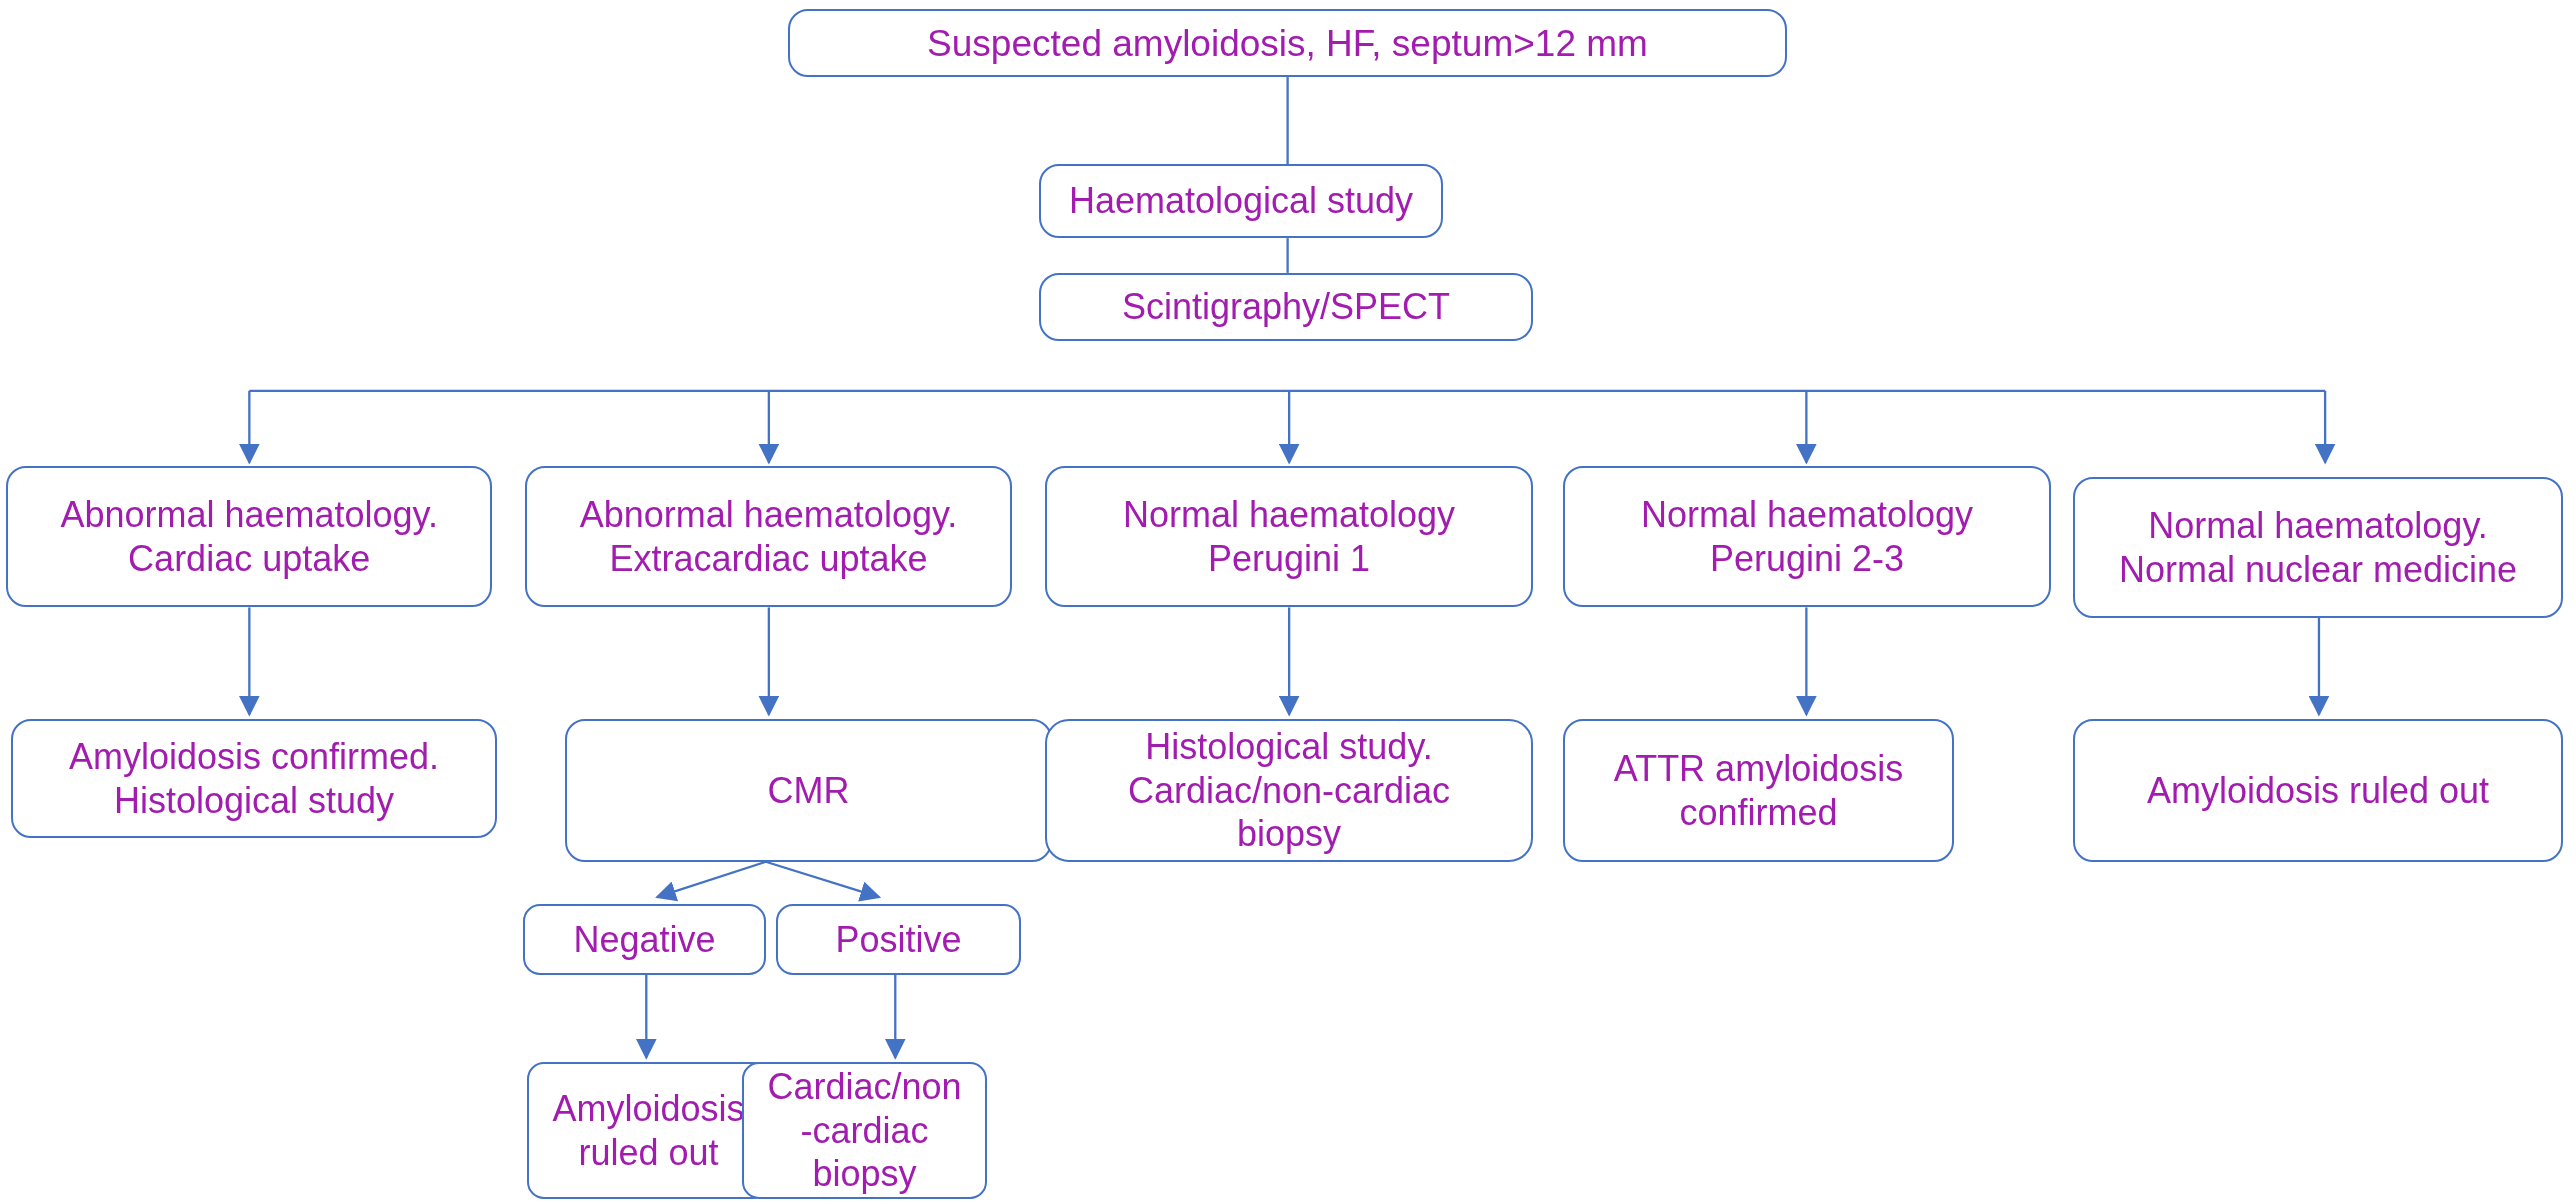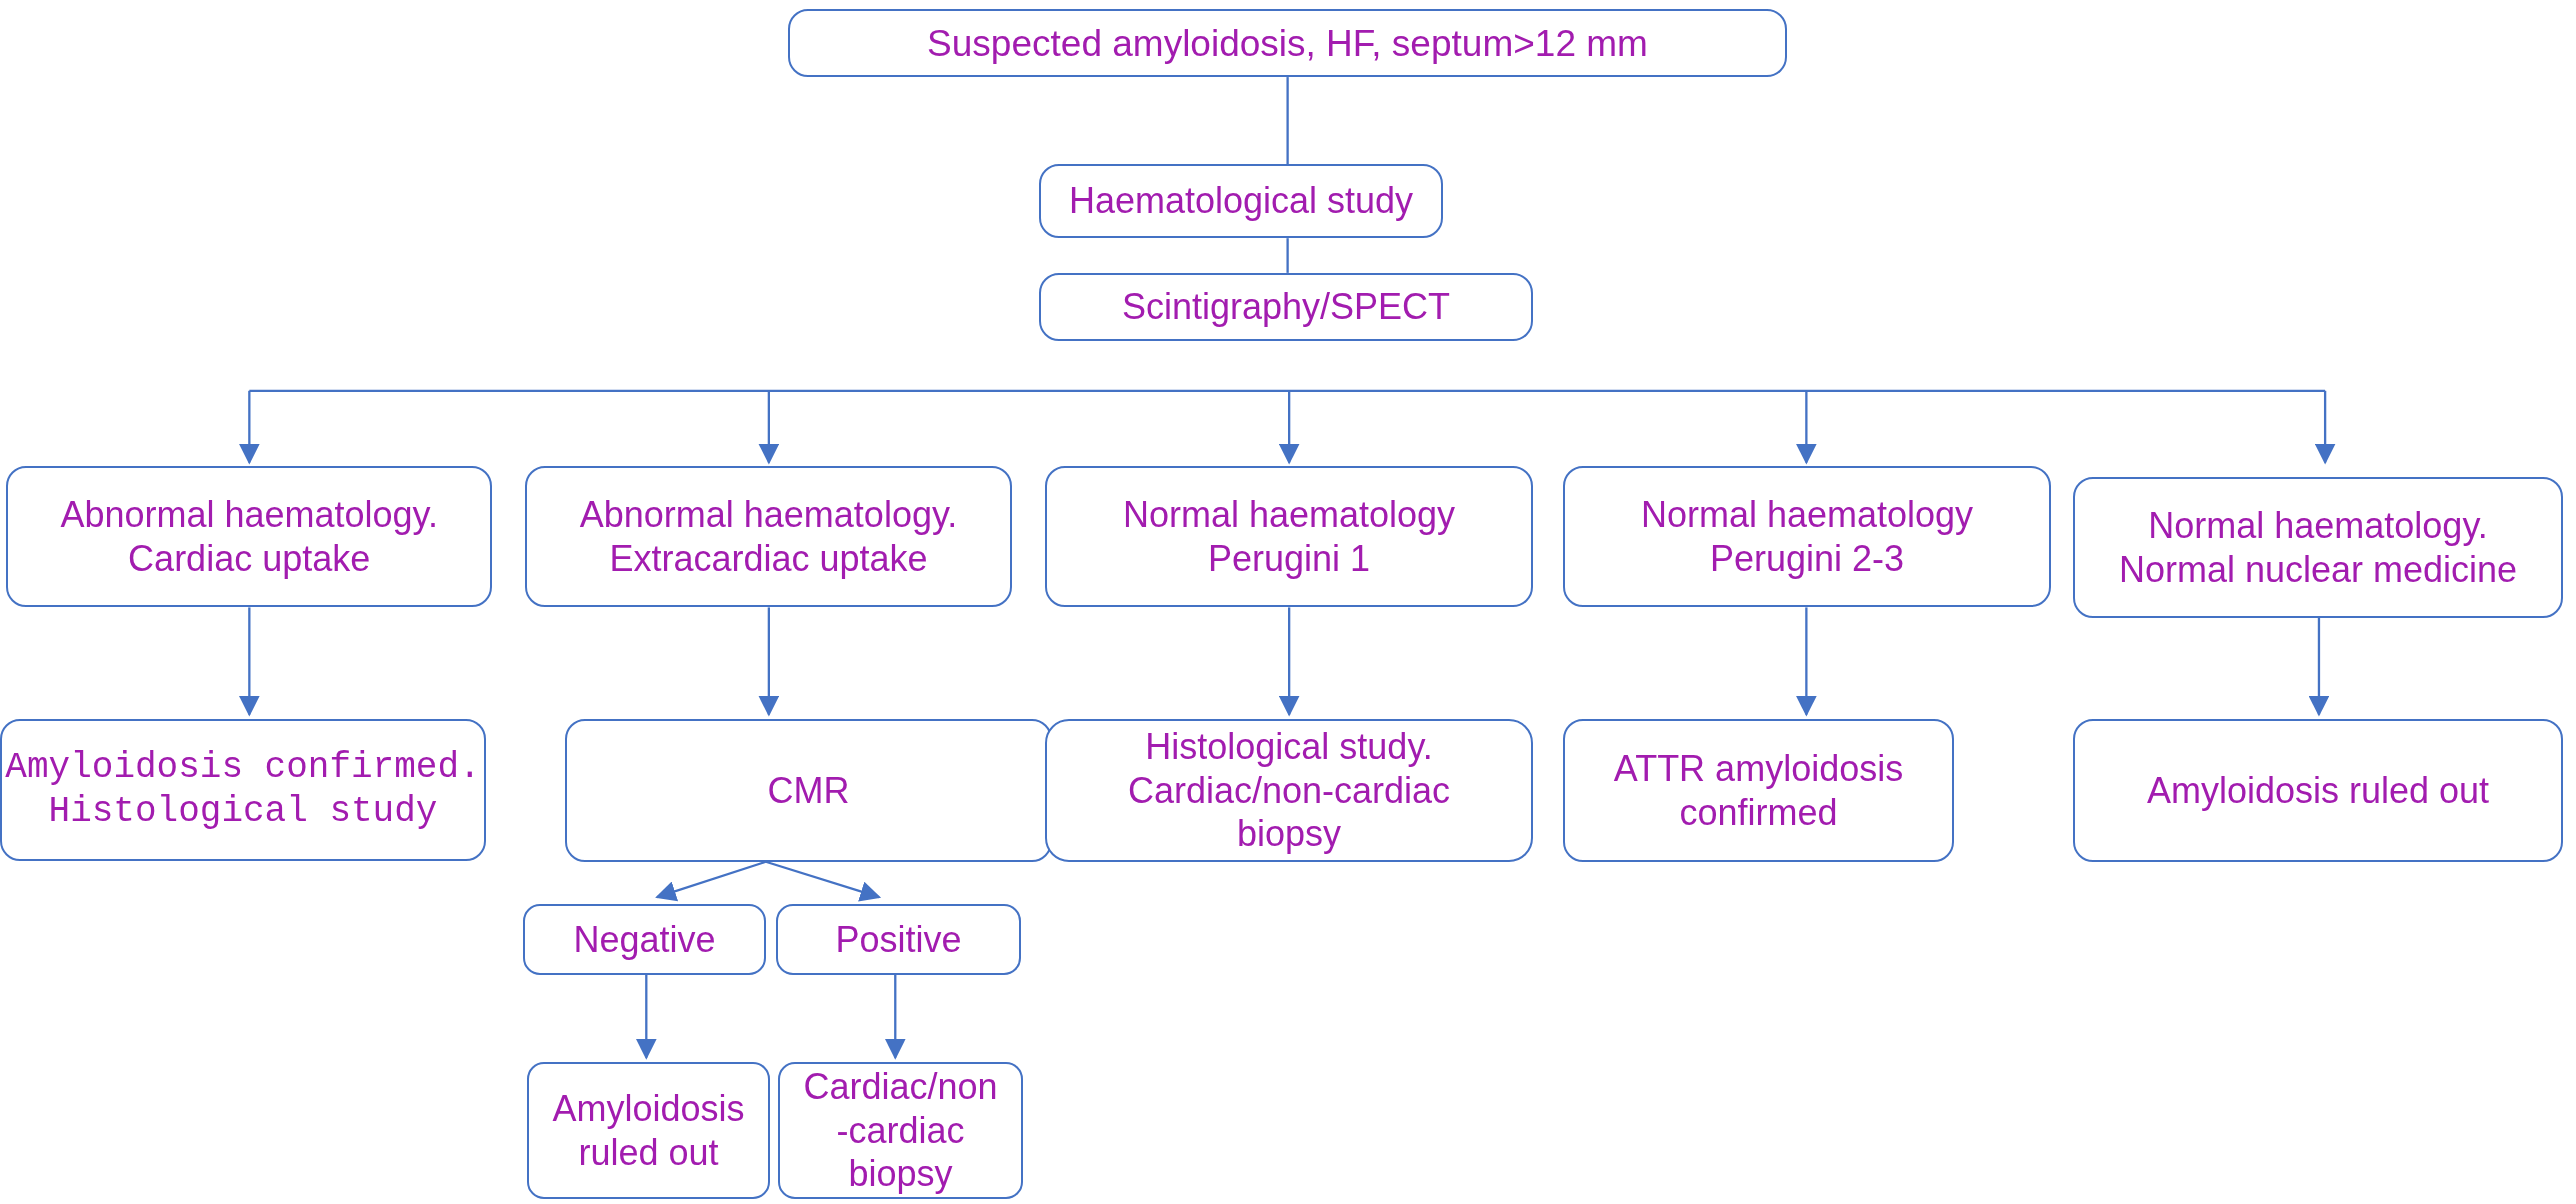--- a/index.html
+++ b/index.html
@@ -86,33 +86,33 @@
 Cardiac uptake</div>
   <div class="node" style="left:525px; top:466px; width:487px; height:141px;">Abnormal haematology.
 Extracardiac uptake</div>
   <div class="node" style="left:1045px; top:466px; width:488px; height:141px;">Normal haematology
 Perugini 1</div>
   <div class="node" style="left:1563px; top:466px; width:488px; height:141px;">Normal haematology
 Perugini 2-3</div>
   <div class="node" style="left:2073px; top:466px; width:490px; height:141px;margin-top:11px;">Normal haematology.
 Normal nuclear medicine</div>
 
-  <div class="node" style="left:0; top:719px; width:486px; height:142px;font-family:Liberation Mono, monospace;">Amyloidosis confirmed.
+  <div class="node" style="left:11px; top:719px; width:486px; height:119px;">Amyloidosis confirmed.
 Histological study</div>
   <div class="node" style="left:525px; top:719px; width:487px; height:143px;margin-left:40px;">CMR</div>
   <div class="node" style="left:1045px; top:719px; width:488px; height:143px;border-radius:24px;">Histological study.
 Cardiac/non-cardiac
 biopsy</div>
   <div class="node" style="left:1563px; top:719px; width:391px; height:143px;">ATTR amyloidosis
 confirmed</div>
   <div class="node" style="left:2073px; top:719px; width:490px; height:143px;">Amyloidosis ruled out</div>
 
   <div class="node small" style="left:523px; top:904px; width:243px; height:71px;">Negative</div>
   <div class="node small" style="left:776px; top:904px; width:245px; height:71px;">Positive</div>
 
   <div class="node small" style="left:527px; top:1062px; width:243px; height:137px;">Amyloidosis
 ruled out</div>
-  <div class="node small" style="left:778px; top:1062px; width:245px; height:137px;">Cardiac/non
+  <div class="node small" style="left:742px; top:1062px; width:245px; height:137px;">Cardiac/non
 -cardiac
 biopsy</div>
 
 </div>
 
 
 </body></html>

